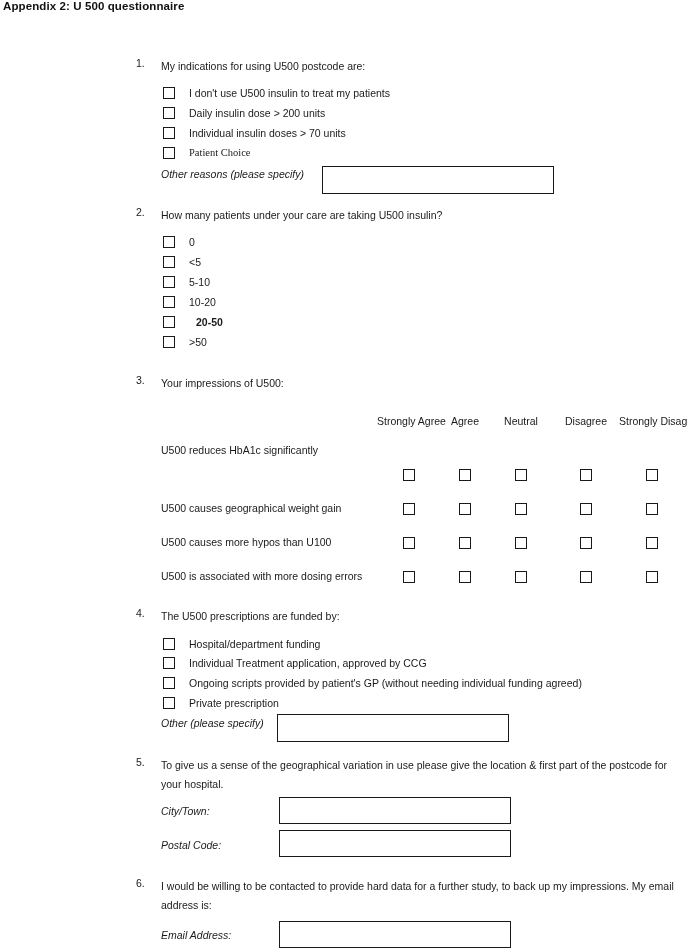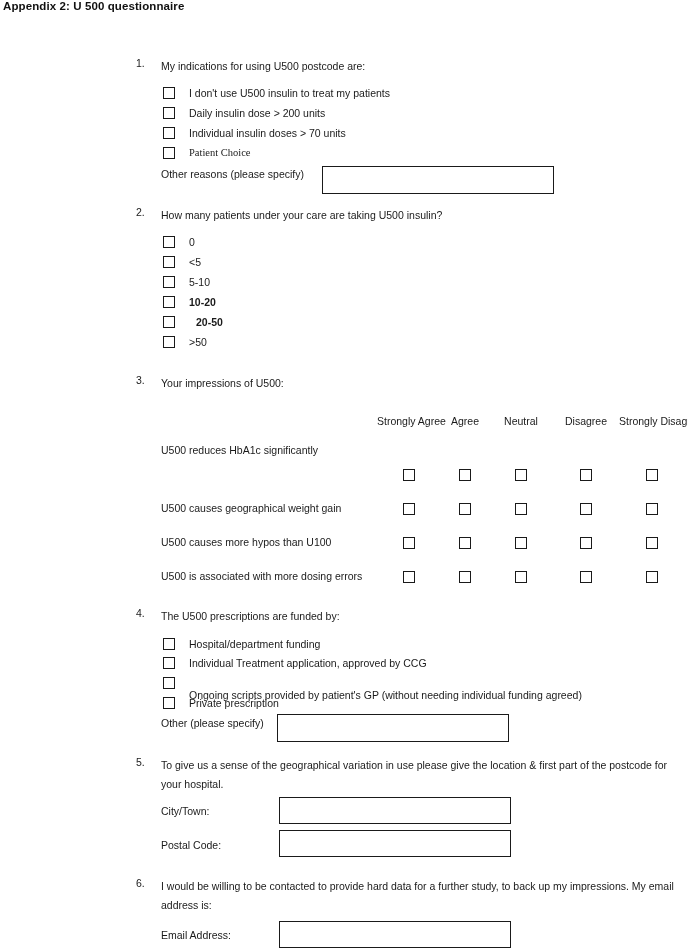--- a/index.html
+++ b/index.html
@@ -84,20 +84,21 @@
     position: absolute;
     border: 1px solid #1a1a1a;
     background: #ffffff;
     box-sizing: border-box;
   }
   .inline-label {
     position: absolute;
     font-size: 10.5px;
     color: #1a1a1a;
     white-space: nowrap;
+    font-style: italic;
   }
 
   
   .likert-head {
     position: absolute;
     font-size: 10.5px;
     line-height: 19px;
     color: #1a1a1a;
     text-align: center;
     white-space: nowrap;
@@ -163,21 +164,21 @@
   <div class="opt-row" style="top:256px;">
     <span class="cbox" style="left:163px; top:0px;"></span>
     <span class="opt-label" style="left:189px; top:0px;">&lt;5</span>
   </div>
   <div class="opt-row" style="top:276px;">
     <span class="cbox" style="left:163px; top:0px;"></span>
     <span class="opt-label" style="left:189px; top:0px;">5-10</span>
   </div>
   <div class="opt-row" style="top:296px;">
     <span class="cbox" style="left:163px; top:0px;"></span>
-    <span class="opt-label" style="left:189px; top:0px;font-weight:bold;">10-20</span>
+    <span class="opt-label" style="left:189px; top:0px;">10-20</span>
   </div>
   <div class="opt-row" style="top:316px;">
     <span class="cbox" style="left:163px; top:0px;"></span>
     <span class="opt-label" style="left:196px; top:0px;font-weight:bold;">20-50</span>
   </div>
   <div class="opt-row" style="top:336px;">
     <span class="cbox" style="left:163px; top:0px;"></span>
     <span class="opt-label" style="left:189px; top:0px;">&gt;50</span>
   </div>
 
@@ -228,21 +229,21 @@
   <div class="opt-row" style="top:638px;">
     <span class="cbox" style="left:163px; top:0px;"></span>
     <span class="opt-label" style="left:189px; top:0px;">Hospital/department funding</span>
   </div>
   <div class="opt-row" style="top:657px;">
     <span class="cbox" style="left:163px; top:0px;"></span>
     <span class="opt-label" style="left:189px; top:0px;">Individual Treatment application, approved by CCG</span>
   </div>
   <div class="opt-row" style="top:677px;">
     <span class="cbox" style="left:163px; top:0px;"></span>
-    <span class="opt-label" style="left:189px; top:12px;">Ongoing scripts provided by patient's GP (without needing individual funding agreed)</span>
+    <span class="opt-label" style="left:189px; top:0px;">Ongoing scripts provided by patient's GP (without needing individual funding agreed)</span>
   </div>
   <div class="opt-row" style="top:697px;">
     <span class="cbox" style="left:163px; top:0px;"></span>
     <span class="opt-label" style="left:189px; top:0px;">Private prescription</span>
   </div>
 
   <span class="inline-label" style="left:161px; top:717px;">Other (please specify)</span>
   <div class="inbox" style="left:277px; top:714px; width:232px; height:28px;"></div>
 
   <div class="q-block" style="top:756px;">

